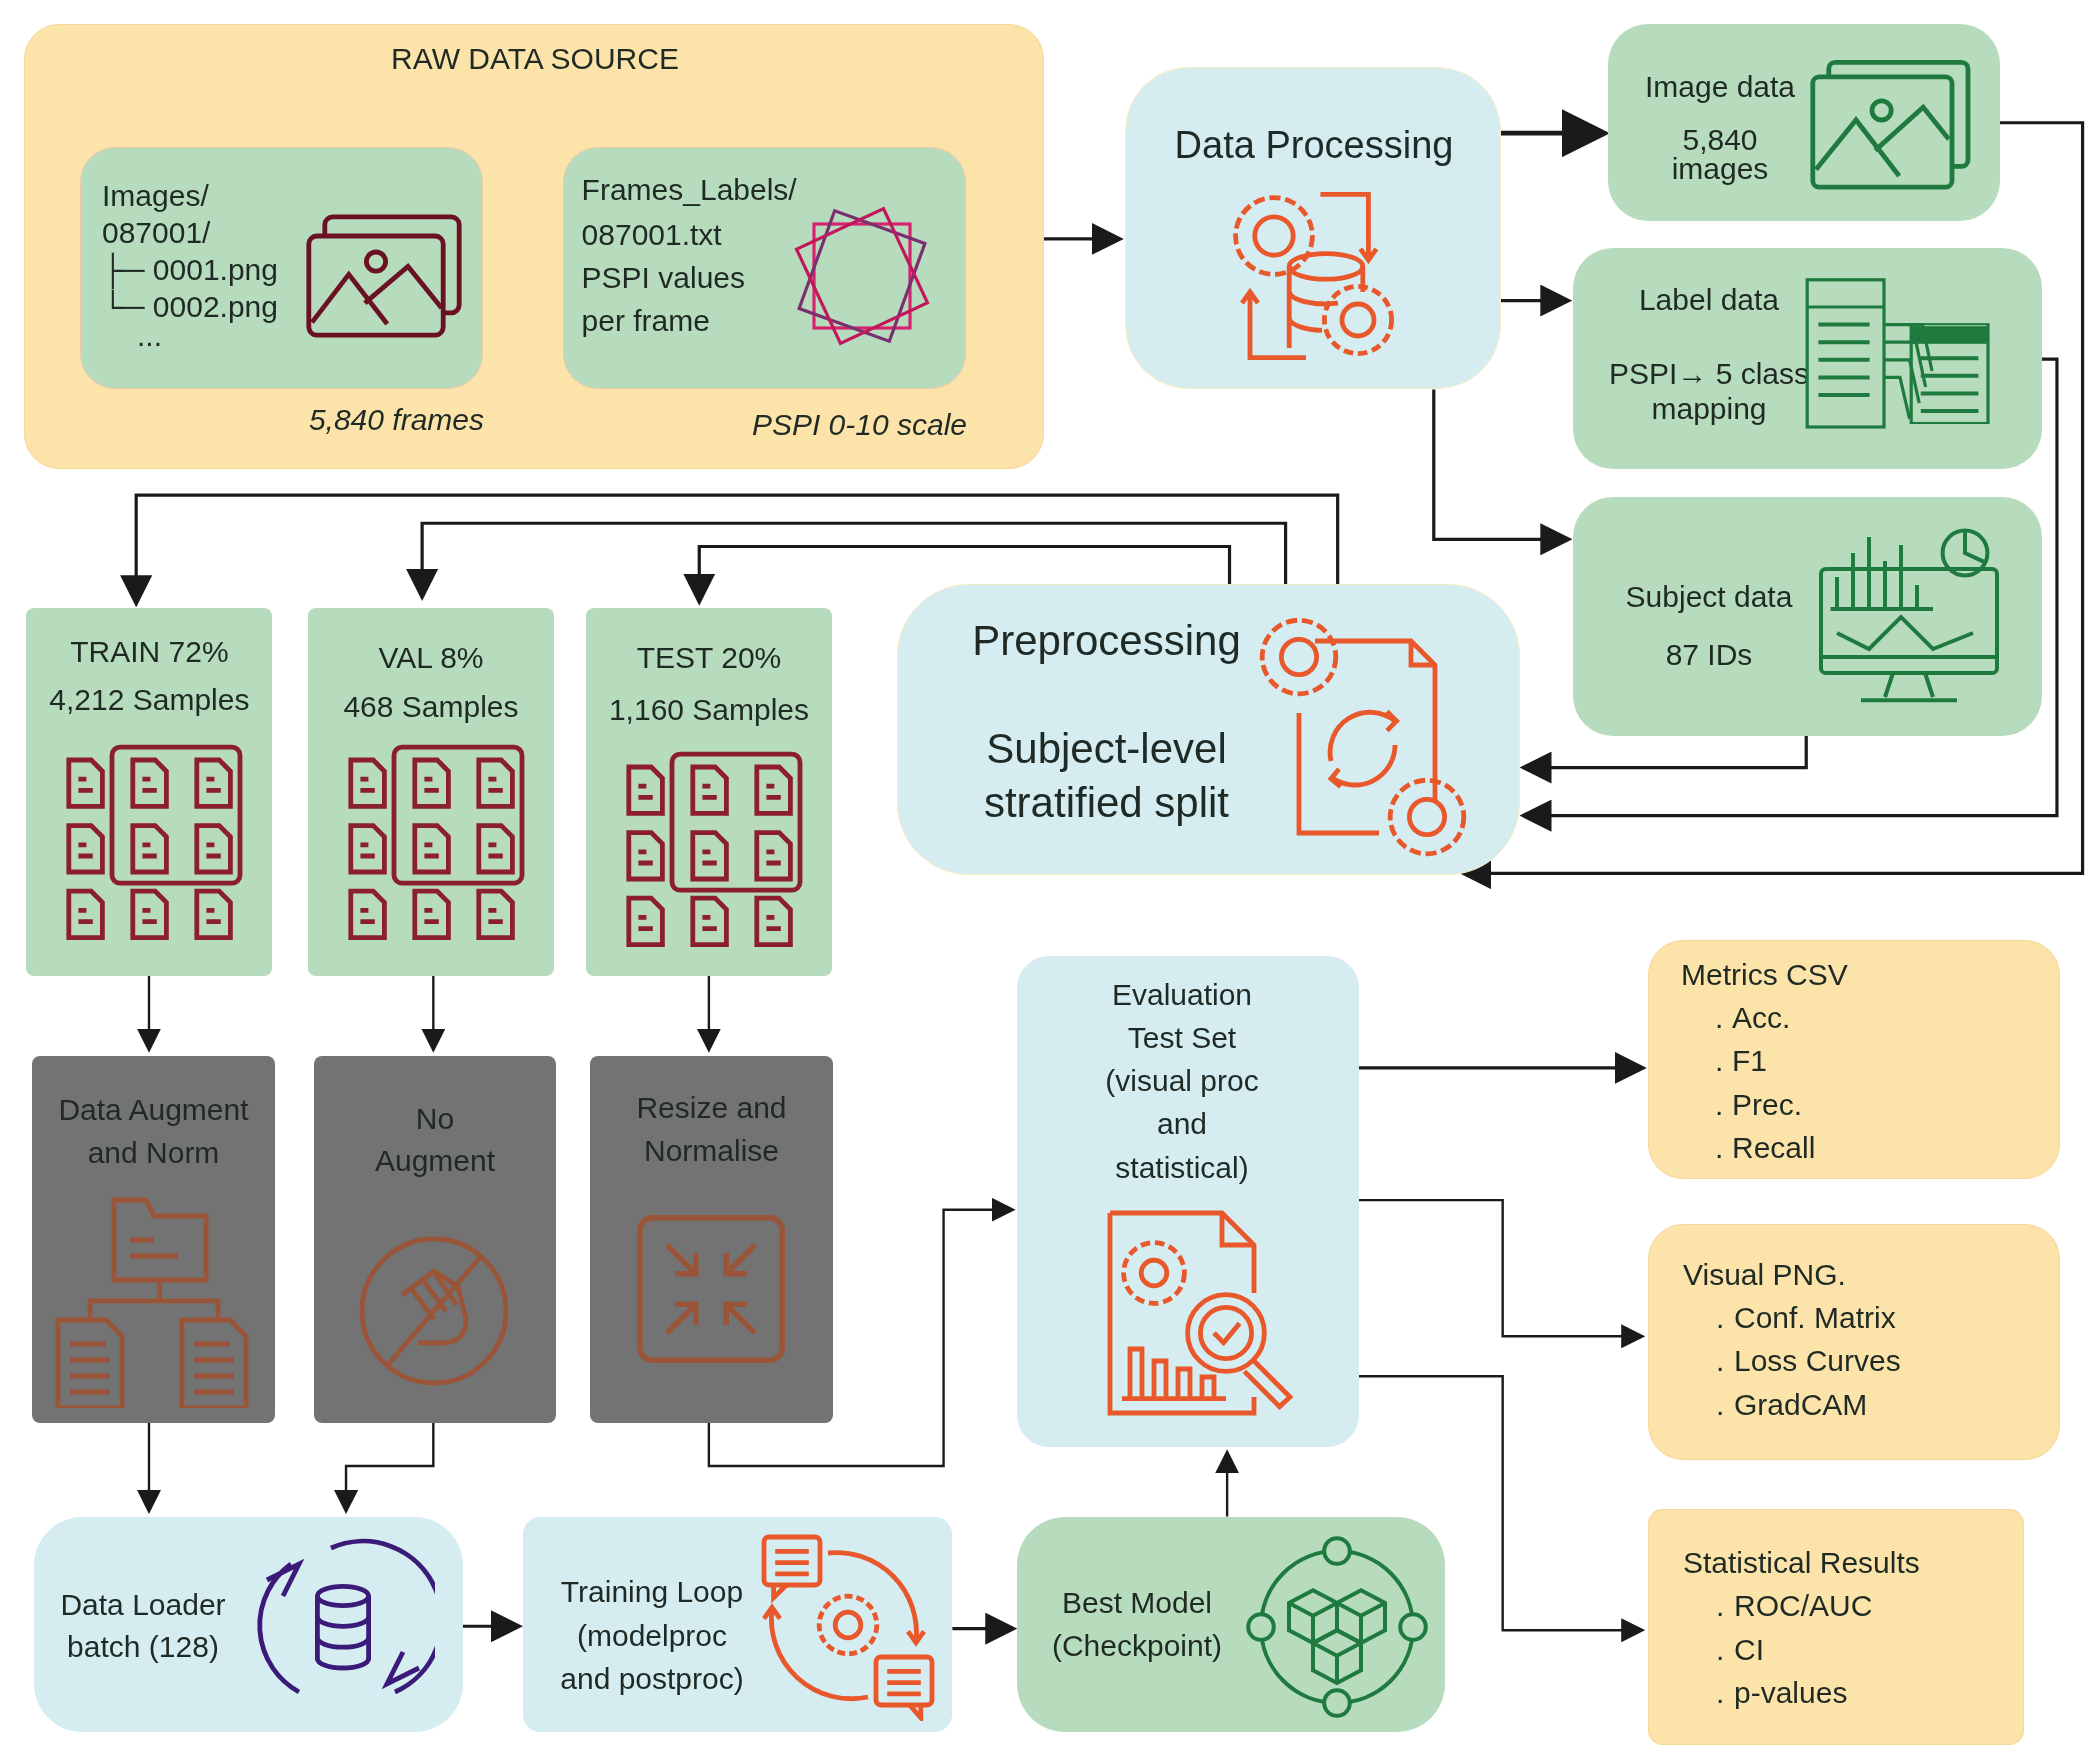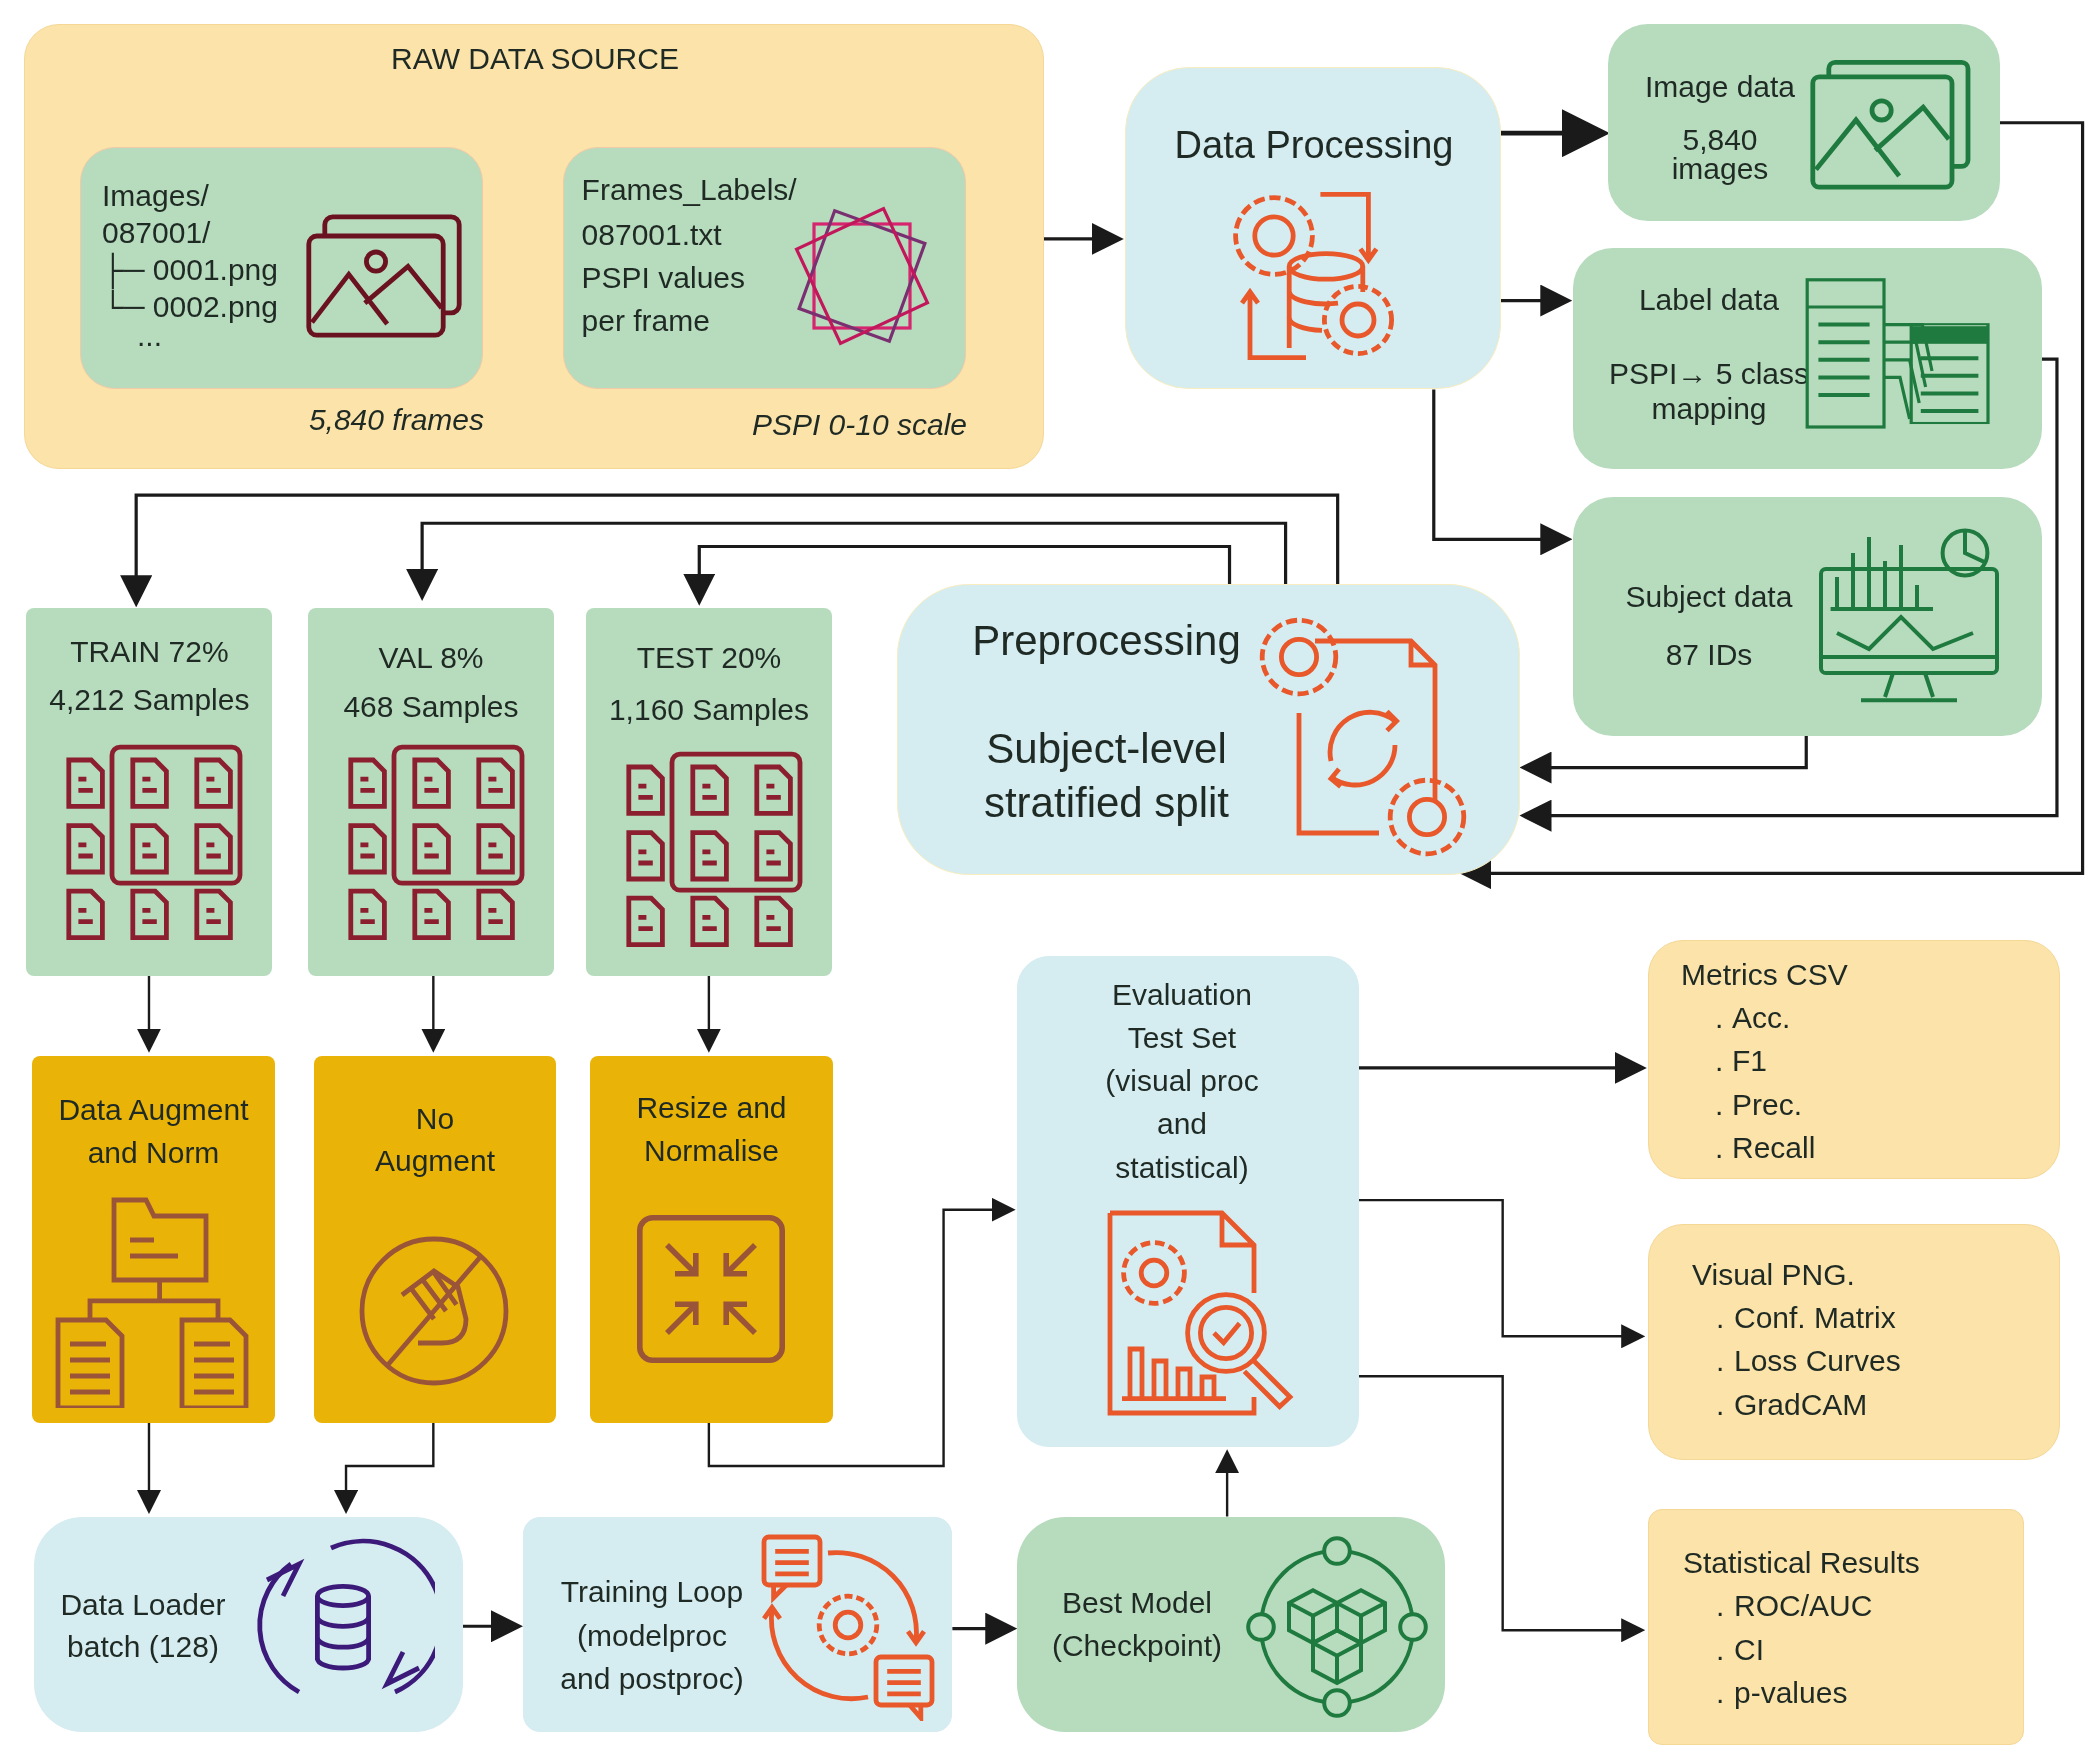--- a/index.html
+++ b/index.html
@@ -1,21 +1,21 @@
 <!DOCTYPE html>
 <html style="font-size:13px"><head>
 <meta charset="utf-8">
 <style>
   html, body { margin:0; padding:0; background:#ffffff; }
   body { width:2097px; height:1757px; position:relative; overflow:hidden; font-family:"Liberation Sans", sans-serif; color:#1f2a24; }
   .box { position:absolute; box-sizing:border-box; }
   .yellow { background:#fbe3a9; border:1.6px solid #f5d796; }
   .green { background:#b7dbbd; }
   .blue { background:#d5ecf1; border:1.6px solid #f7edc0; }
-  .tan { background:#eab308;padding-left:36px; }
+  .tan { background:#737373;padding-left:36px; }
   .t { position:absolute; text-align:center; white-space:nowrap; font-size:30px; line-height:40px; }
   .tl { position:absolute; white-space:nowrap; font-size:30px; line-height:42px; }
   .it { font-style:italic;text-align:right; }
   svg.layer { position:absolute; left:0; top:0; }
   .icon { position:absolute; }
 </style>
 </head>
 <body>
 
 <svg class="layer" width="2097" height="1757" viewBox="0 0 2618 2193">
@@ -374,21 +374,21 @@
   <div class="tl" style="left:66px;top:56px;">.</div>
   <div class="tl" style="left:83px;top:56px;">Acc.</div>
   <div class="tl" style="left:66px;top:99px;">.</div>
   <div class="tl" style="left:83px;top:99px;">F1</div>
   <div class="tl" style="left:66px;top:143px;">.</div>
   <div class="tl" style="left:83px;top:143px;">Prec.</div>
   <div class="tl" style="left:66px;top:186px;">.</div>
   <div class="tl" style="left:83px;top:186px;">Recall</div>
 </div>
 <div class="box yellow" style="left:1648px;top:1224px;width:412px;height:236px;border-radius:35px;">
-  <div class="tl" style="left:34px;top:29px;margin-left:9px;">Visual PNG.</div>
+  <div class="tl" style="left:34px;top:29px;">Visual PNG.</div>
   <div class="tl" style="left:67px;top:72px;">.</div>
   <div class="tl" style="left:85px;top:72px;">Conf. Matrix</div>
   <div class="tl" style="left:67px;top:115px;">.</div>
   <div class="tl" style="left:85px;top:115px;">Loss Curves</div>
   <div class="tl" style="left:67px;top:159px;">.</div>
   <div class="tl" style="left:85px;top:159px;">GradCAM</div>
 </div>
 <div class="box yellow" style="left:1648px;top:1509px;width:376px;height:236px;border-radius:14px;">
   <div class="tl" style="left:34px;top:32px;">Statistical Results</div>
   <div class="tl" style="left:67px;top:75px;">.</div>

